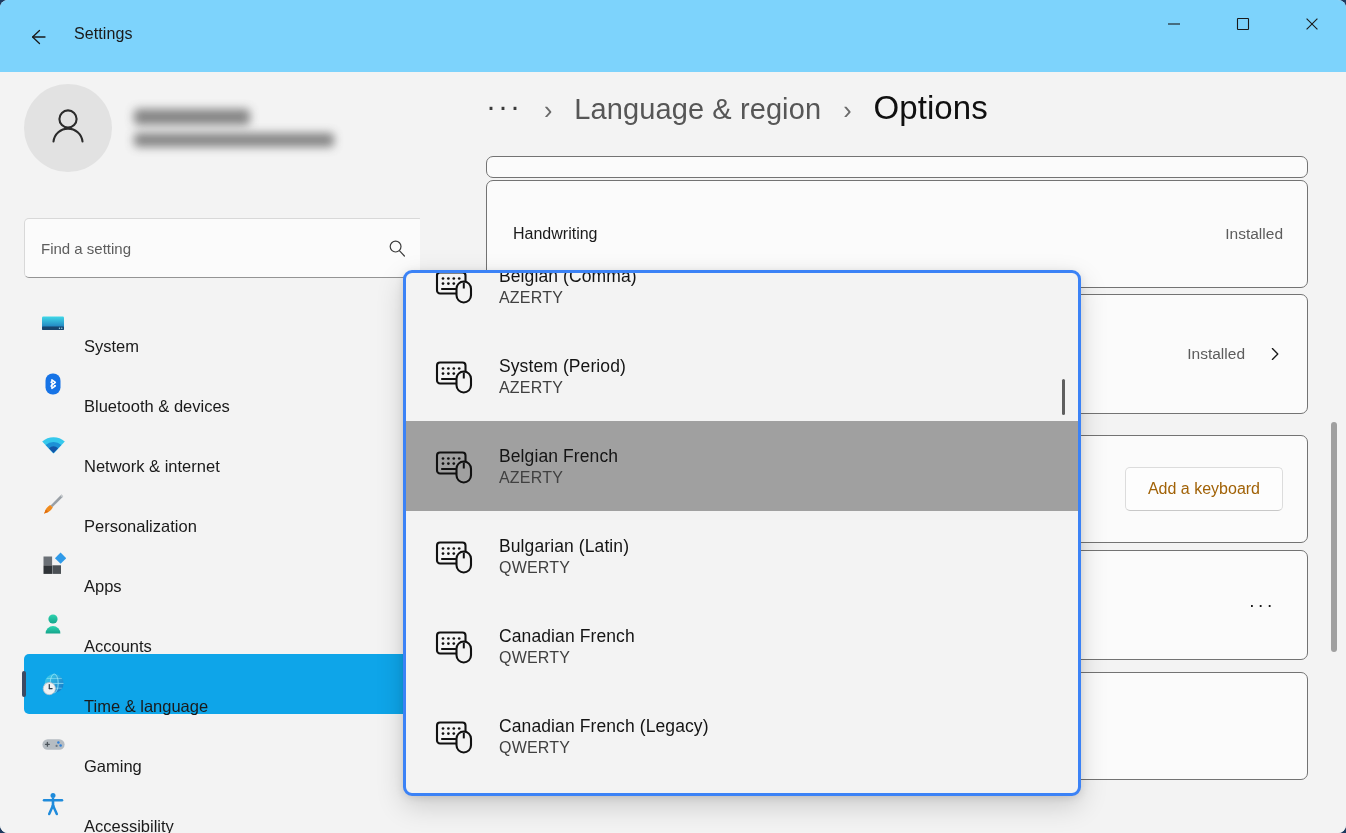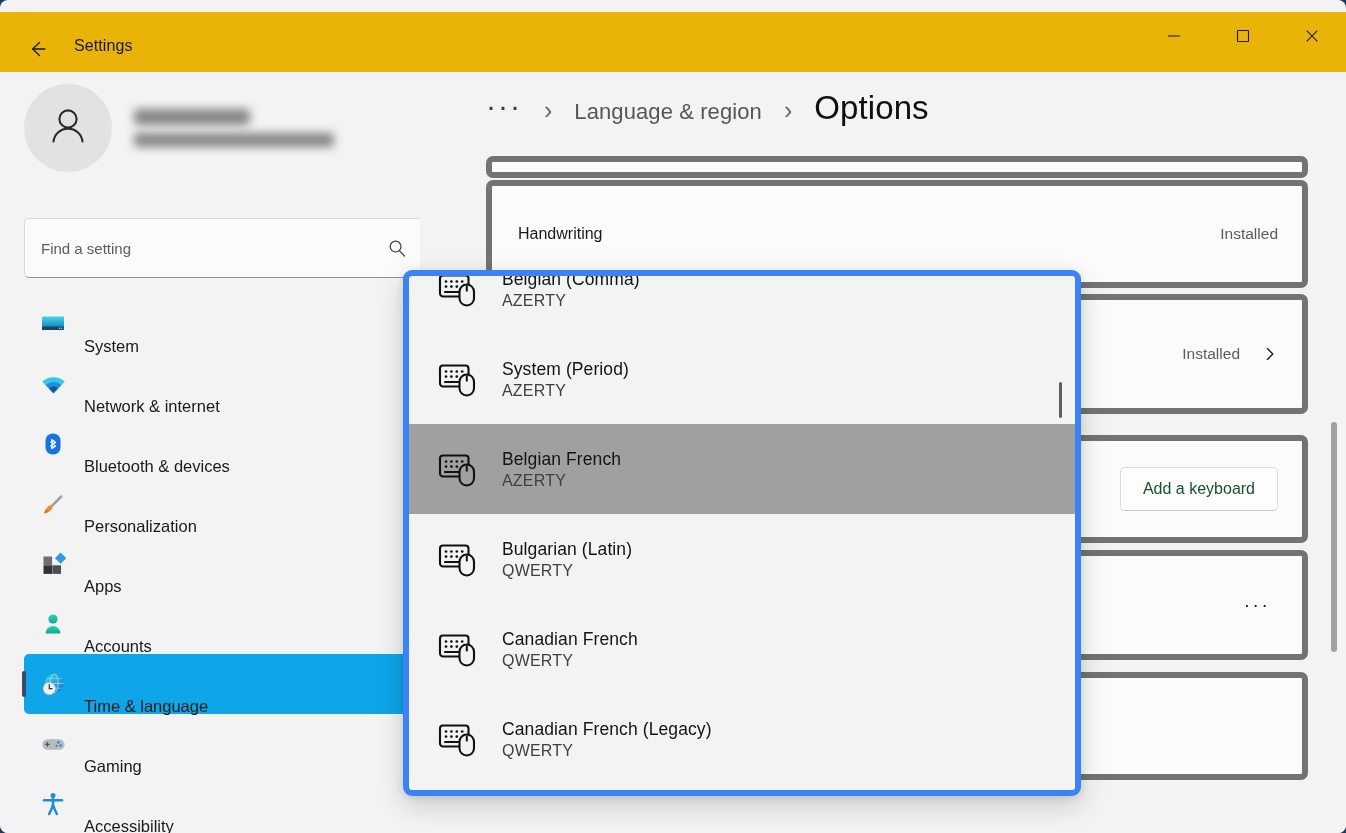--- a/index.html
+++ b/index.html
@@ -17,23 +17,23 @@
     position: absolute;
     inset: 0;
     background: #f3f3f3;
     border-radius: 8px;
     overflow: hidden;
   }
 
   
   .titlebar {
     position: absolute;
-    top: 12px; left: 0; right: 0;
+    top: 0; left: 0; right: 0;
     height: 72px;
-    background: #eab308;
+    background: #7dd3fc;
   }
   .back-btn {
     position: absolute;
     left: 18px; top: 18px;
     width: 38px; height: 38px;
     display: flex; align-items: center; justify-content: center;
     border-radius: 5px;
     cursor: pointer;
   }
   .back-btn svg { display: block; }
@@ -171,38 +171,38 @@
     position: relative;
     top: -3px;
   }
   .crumb-sep {
     font-size: 25px;
     color: #6a6a6a;
     margin: 0 22px;
     font-weight: 300;
   }
   .crumb-link {
-    font-size: 22px;
+    font-size: 29px;
     color: #565656;
     cursor: pointer;
     letter-spacing: .1px;
   }
   .crumb-current {
     font-size: 33px;
     color: #101010;
     letter-spacing: .1px;
     text-align: center;
   }
 
   
   .card {
     position: absolute;
     left: 66px; right: 38px;
     background: #fbfbfb;
-    border: 6px solid #737373;
+    border: 1px solid #737373;
     border-radius: 7px;
   }
   .card.partial-top { top: -8px; height: 24px; border-radius: 7px; }
   .card-row {
     position: absolute;
     inset: 0;
     display: flex; align-items: center;
     padding: 0 24px 0 26px;
   }
   .card-label { font-size: 16px; color: #1a1a1a; }
@@ -225,21 +225,21 @@
   }
   .btn-secondary {
     height: 44px;
     padding: 0 22px;
     background: #fdfdfd;
     border: 1px solid #dcdcdc;
     border-bottom-color: #c8c8c8;
     border-radius: 5px;
     font-family: inherit;
     font-size: 16px;
-    color: #14532d;
+    color: #a16207;
     cursor: pointer;
   }
 
   
   .main-scrollbar {
     position: absolute;
     right: 9px; top: 80px; bottom: 10px;
     width: 7px;
   }
   .main-scroll-thumb {
@@ -250,21 +250,21 @@
     border-radius: 3px;
     background: #a0a0a0;
   }
 
   
   .flyout {
     position: absolute;
     left: 403px; top: 270px;
     width: 678px; height: 526px;
     background: #f3f3f3;
-    border: 6px solid #3b82f6;
+    border: 3px solid #3b82f6;
     border-radius: 9px;
     box-shadow: 0 10px 28px rgba(0,0,0,.16), 0 2px 8px rgba(0,0,0,.10);
     overflow: hidden;
   }
   .flyout-inner {
     position: absolute;
     inset: 0;
     overflow: hidden;
   }
   .kb-item {
@@ -397,38 +397,38 @@
             <circle cx="19.5" cy="17.3" r=".7" fill="#9fdcee"></circle>
             <circle cx="21.8" cy="17.3" r=".7" fill="#9fdcee"></circle>
           </svg>
         </span>
         <span class="navlabel">System</span>
       </div>
 
       <div class="navitem">
 
         <span class="navicon">
+          <svg width="26" height="26" viewBox="0 0 26 26">
+            <rect x="5.5" y="2.5" width="15" height="21" rx="7.2" fill="#1673e6"></rect>
+            <path d="M11 8 L15.4 11.6 L11.9 14.2 L11.9 5.6 L15.4 8.2 L11 11.8" fill="none" stroke="#ffffff" stroke-width="1.45" stroke-linejoin="round" stroke-linecap="round" transform="translate(0,3.2)"></path>
+          </svg>
+        </span>
+        <span class="navlabel">Bluetooth &amp; devices</span>
+      </div>
+
+      <div class="navitem">
+
+        <span class="navicon">
           <svg width="27" height="27" viewBox="0 0 27 27">
             <path d="M2.2 10.6 A17 17 0 0 1 24.8 10.6 L13.5 22.6 Z" fill="#35c8ec"></path>
             <path d="M5.6 13.9 A12.2 12.2 0 0 1 21.4 13.9 L13.5 22.3 Z" fill="#1d91d6"></path>
             <path d="M8.9 17.2 A7.3 7.3 0 0 1 18.1 17.2 L13.5 22.1 Z" fill="#1356a8"></path>
           </svg>
         </span>
         <span class="navlabel">Network &amp; internet</span>
-      </div>
-
-      <div class="navitem">
-
-        <span class="navicon">
-          <svg width="26" height="26" viewBox="0 0 26 26">
-            <rect x="5.5" y="2.5" width="15" height="21" rx="7.2" fill="#1673e6"></rect>
-            <path d="M11 8 L15.4 11.6 L11.9 14.2 L11.9 5.6 L15.4 8.2 L11 11.8" fill="none" stroke="#ffffff" stroke-width="1.45" stroke-linejoin="round" stroke-linecap="round" transform="translate(0,3.2)"></path>
-          </svg>
-        </span>
-        <span class="navlabel">Bluetooth &amp; devices</span>
       </div>
 
       <div class="navitem">
 
         <span class="navicon">
           <svg width="26" height="26" viewBox="0 0 26 26">
             <path d="M21.4 3.6 L10.6 14.4 L12.4 16.2 L23.2 5.4 Z" fill="#9aa0a6"></path>
             <path d="M21.4 3.6 L23.2 5.4 L22 6.6 L20.2 4.8 Z" fill="#c8ccd0"></path>
             <path d="M10.2 14.0 L12.8 16.6 C12.8 16.6 11 19.6 8.4 20.9 C6.6 21.8 4.2 22.4 4.2 22.4
                      C4.2 22.4 5.1 20.1 5.8 18.4 C6.9 15.9 10.2 14.0 10.2 14.0 Z" fill="#f08a1c"></path>

